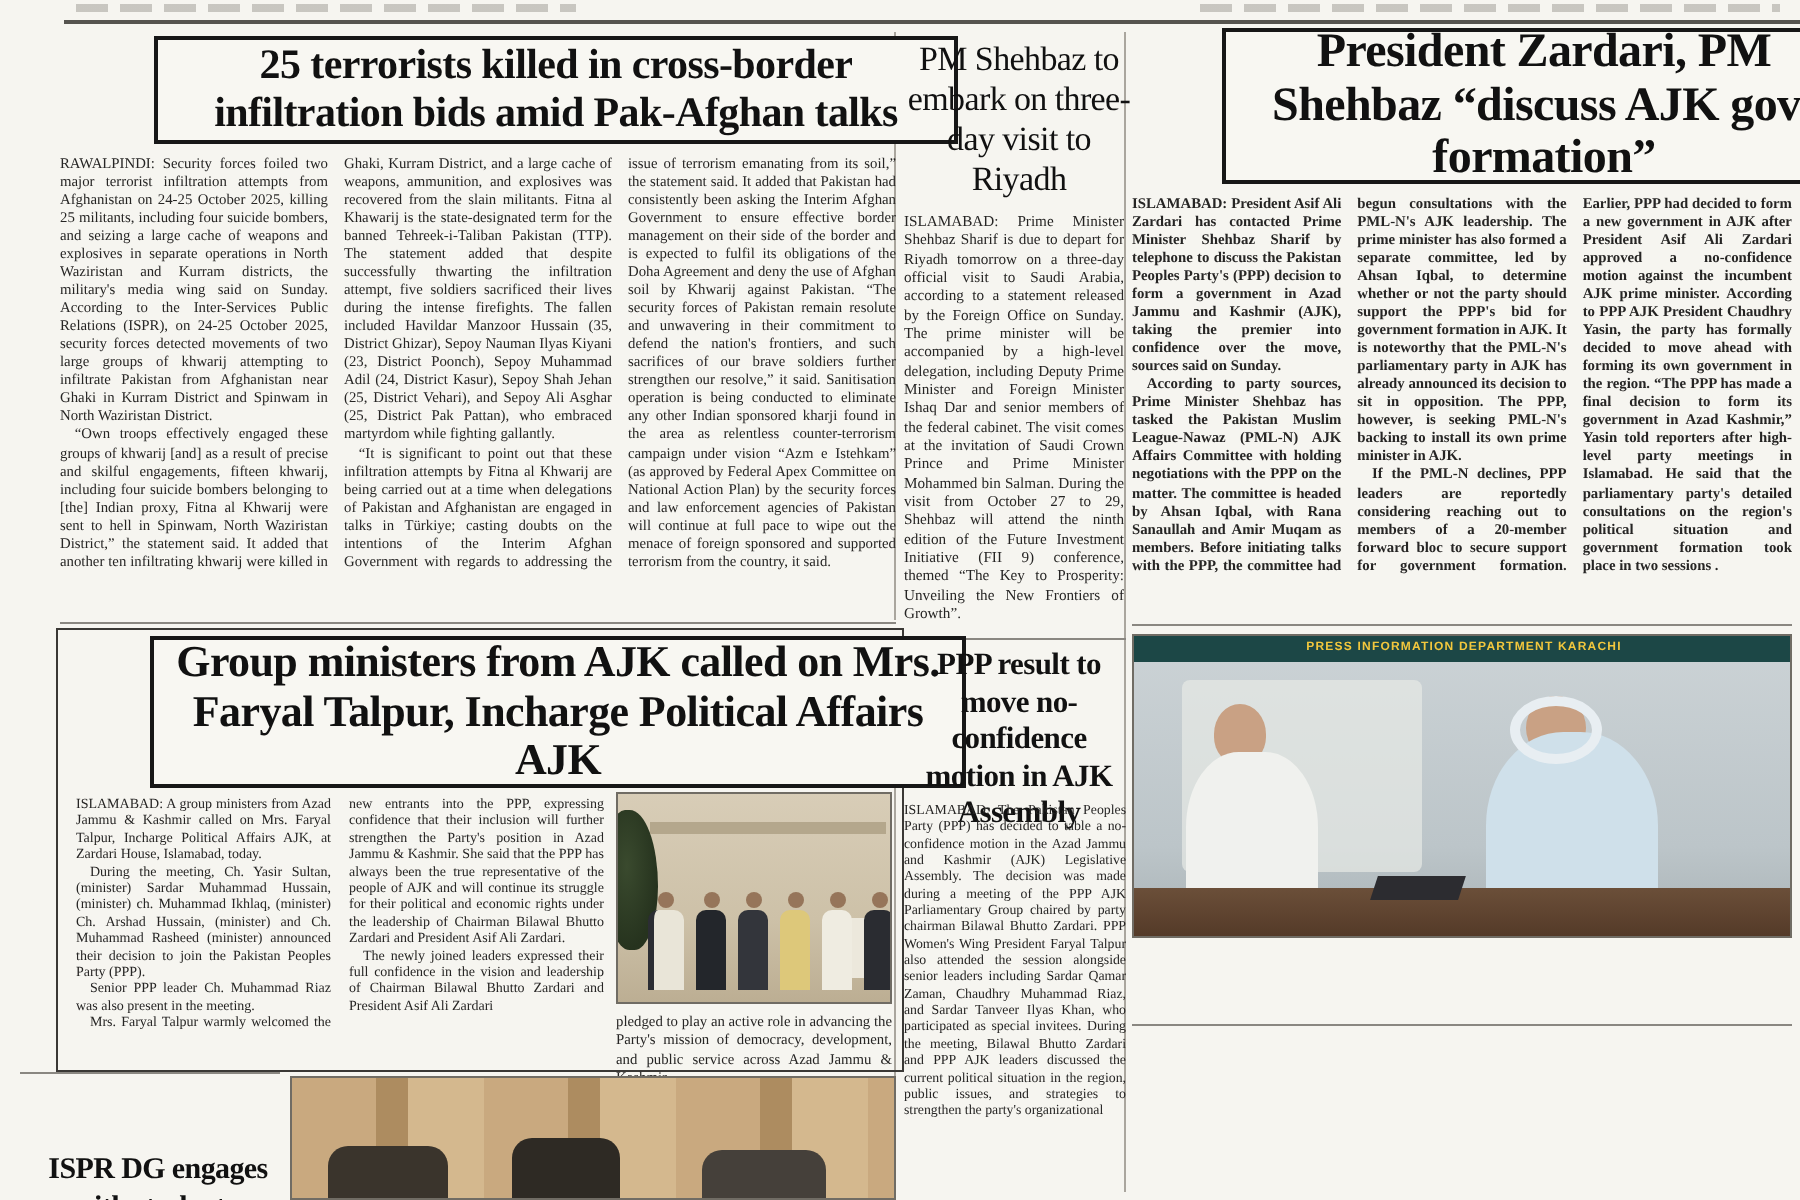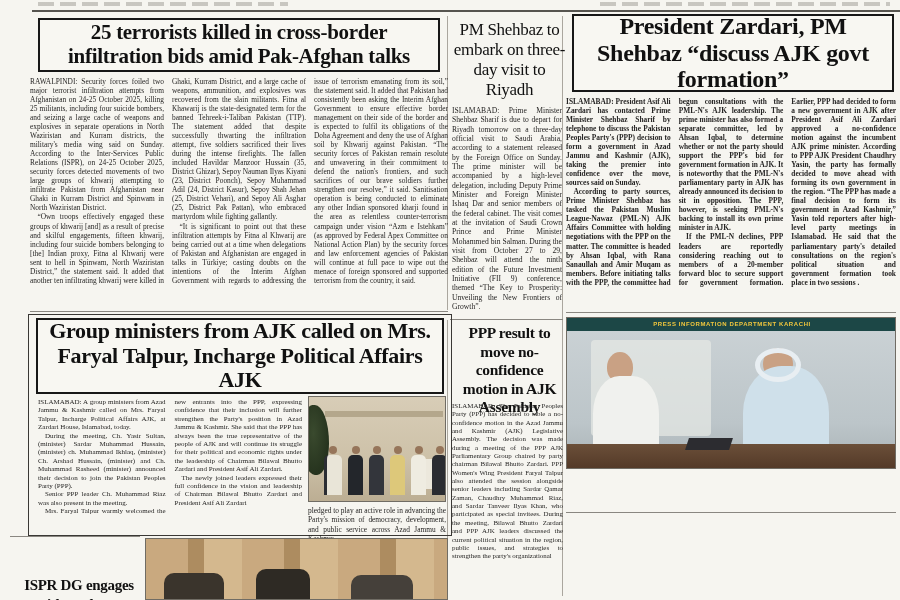--- a/index.html
+++ b/index.html
@@ -4,21 +4,21 @@
 <style>
   html,body{margin:0;padding:0;background:#e8e6e1;}
   .canvas{position:relative;width:900px;height:600px;background:#f6f5f0;
     font-family:"Liberation Serif","DejaVu Serif",serif;color:#1c1c1c;overflow:hidden;}
   .abs{position:absolute;}
   .frag{height:4px;background:repeating-linear-gradient(90deg,#c3c1bb 0 16px,rgba(0,0,0,0) 16px 22px);opacity:.9;}
   .rule-h{background:#56544f;height:2px;}
   .thin-h{background:#8a8781;height:1px;}
   .rule-v{background:#aaa69e;width:1px;}
   .headbox{border:2.5px solid #171717;display:flex;align-items:center;justify-content:flex-end;
-    text-align:center;box-sizing:border-box;background:#f8f7f2;}
+    text-align:center;box-sizing:border-box;background:#f8f7f2;margin-left:39px;}
   .hl{font-weight:bold;text-align:center;line-height:1.12;letter-spacing:-0.3px;color:#111;margin:0;padding:0 3px;}
   .body-text{text-align:justify;white-space:pre-line;overflow:hidden;color:#262524;}
   .cols3{column-count:3;column-gap:8px;}
   .cols2{column-count:2;column-gap:9px;}
   .photo{box-sizing:border-box;border:1px solid #706c64;overflow:hidden;}
   .caption{font-family:"Liberation Sans","DejaVu Sans",sans-serif;font-style:italic;font-weight:bold;
     font-size:7.6px;line-height:1.5;color:#17418f;text-align:left;}
   .banner{font-family:"Liberation Sans","DejaVu Sans",sans-serif;font-weight:bold;font-size:6px;
     letter-spacing:.6px;color:#f2c73d;text-align:center;line-height:13px;white-space:nowrap;overflow:hidden;}
   .person{position:relative;display:inline-block;vertical-align:bottom;margin:0 1px;}

